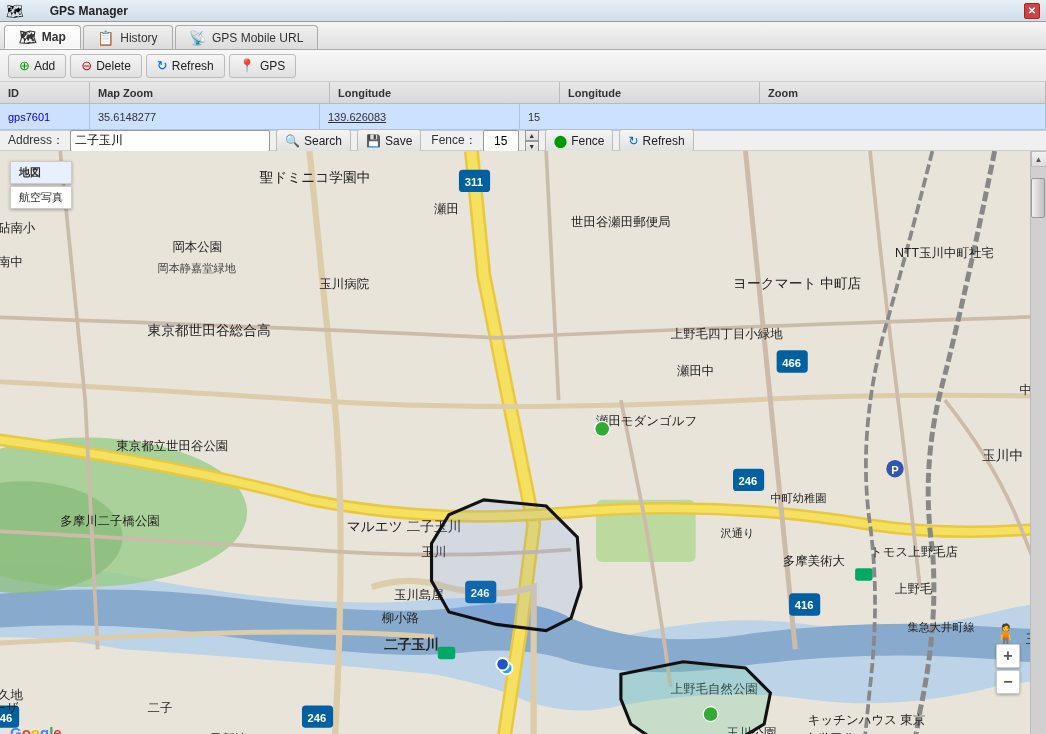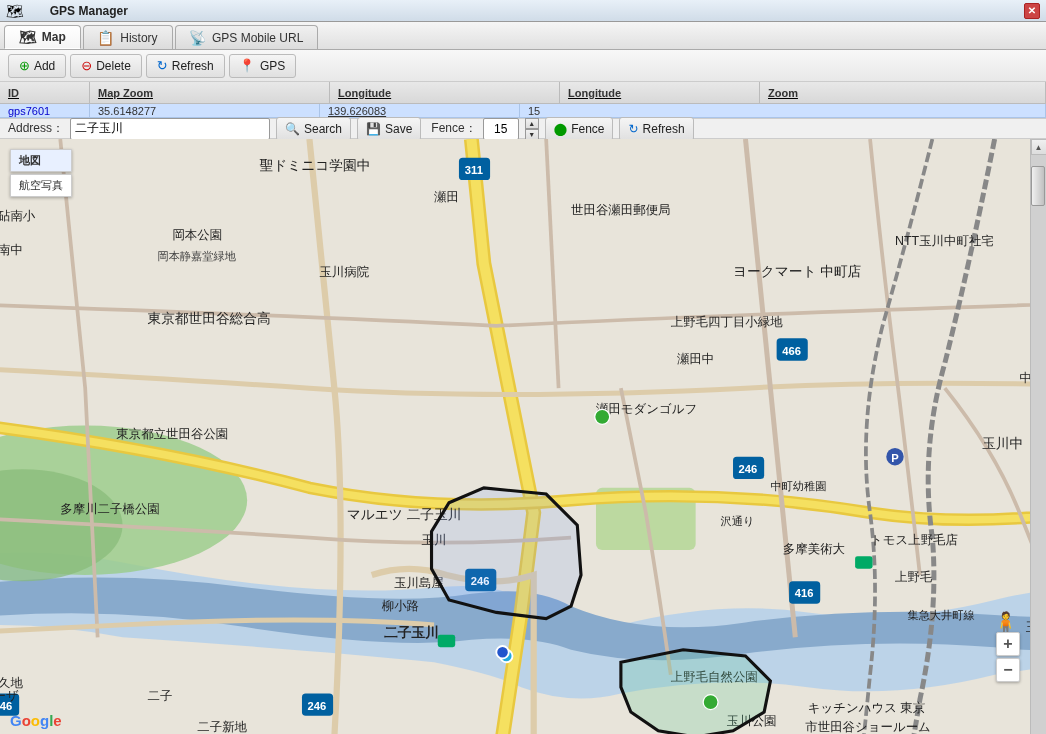--- a/index.html
+++ b/index.html
@@ -86,41 +86,40 @@
     
     .table-container {
       background: white;
       border-bottom: 1px solid #ccc;
     }
     .table-header {
       display: flex;
       background: linear-gradient(to bottom, #e8e8e8, #d8d8d8);
       border-bottom: 1px solid #bbb;
       height: 22px;
-      text-decoration: underline;
     }
     .table-header-cell {
       font-size: 11px;
       font-weight: bold;
       color: #333;
       padding: 0 8px;
       border-right: 1px solid #bbb;
       height: 100%;
       display: flex;
       align-items: center;
     }
     .col-id { width: 90px; }
     .col-mapname { width: 240px; }
     .col-lat { width: 230px; }
     .col-lon { width: 200px; }
     .col-zoom { flex: 1; }
 
     .table-row {
       display: flex;
-      height: 14px;
+      height: 26px;
       align-items: center;
       background: #cce0ff;
       border-bottom: 1px solid #aac4e8;
     }
     .table-cell {
       font-size: 11px;
       padding: 0 8px;
       color: #0000cc;
       border-right: 1px solid #aac4e8;
       height: 100%;

